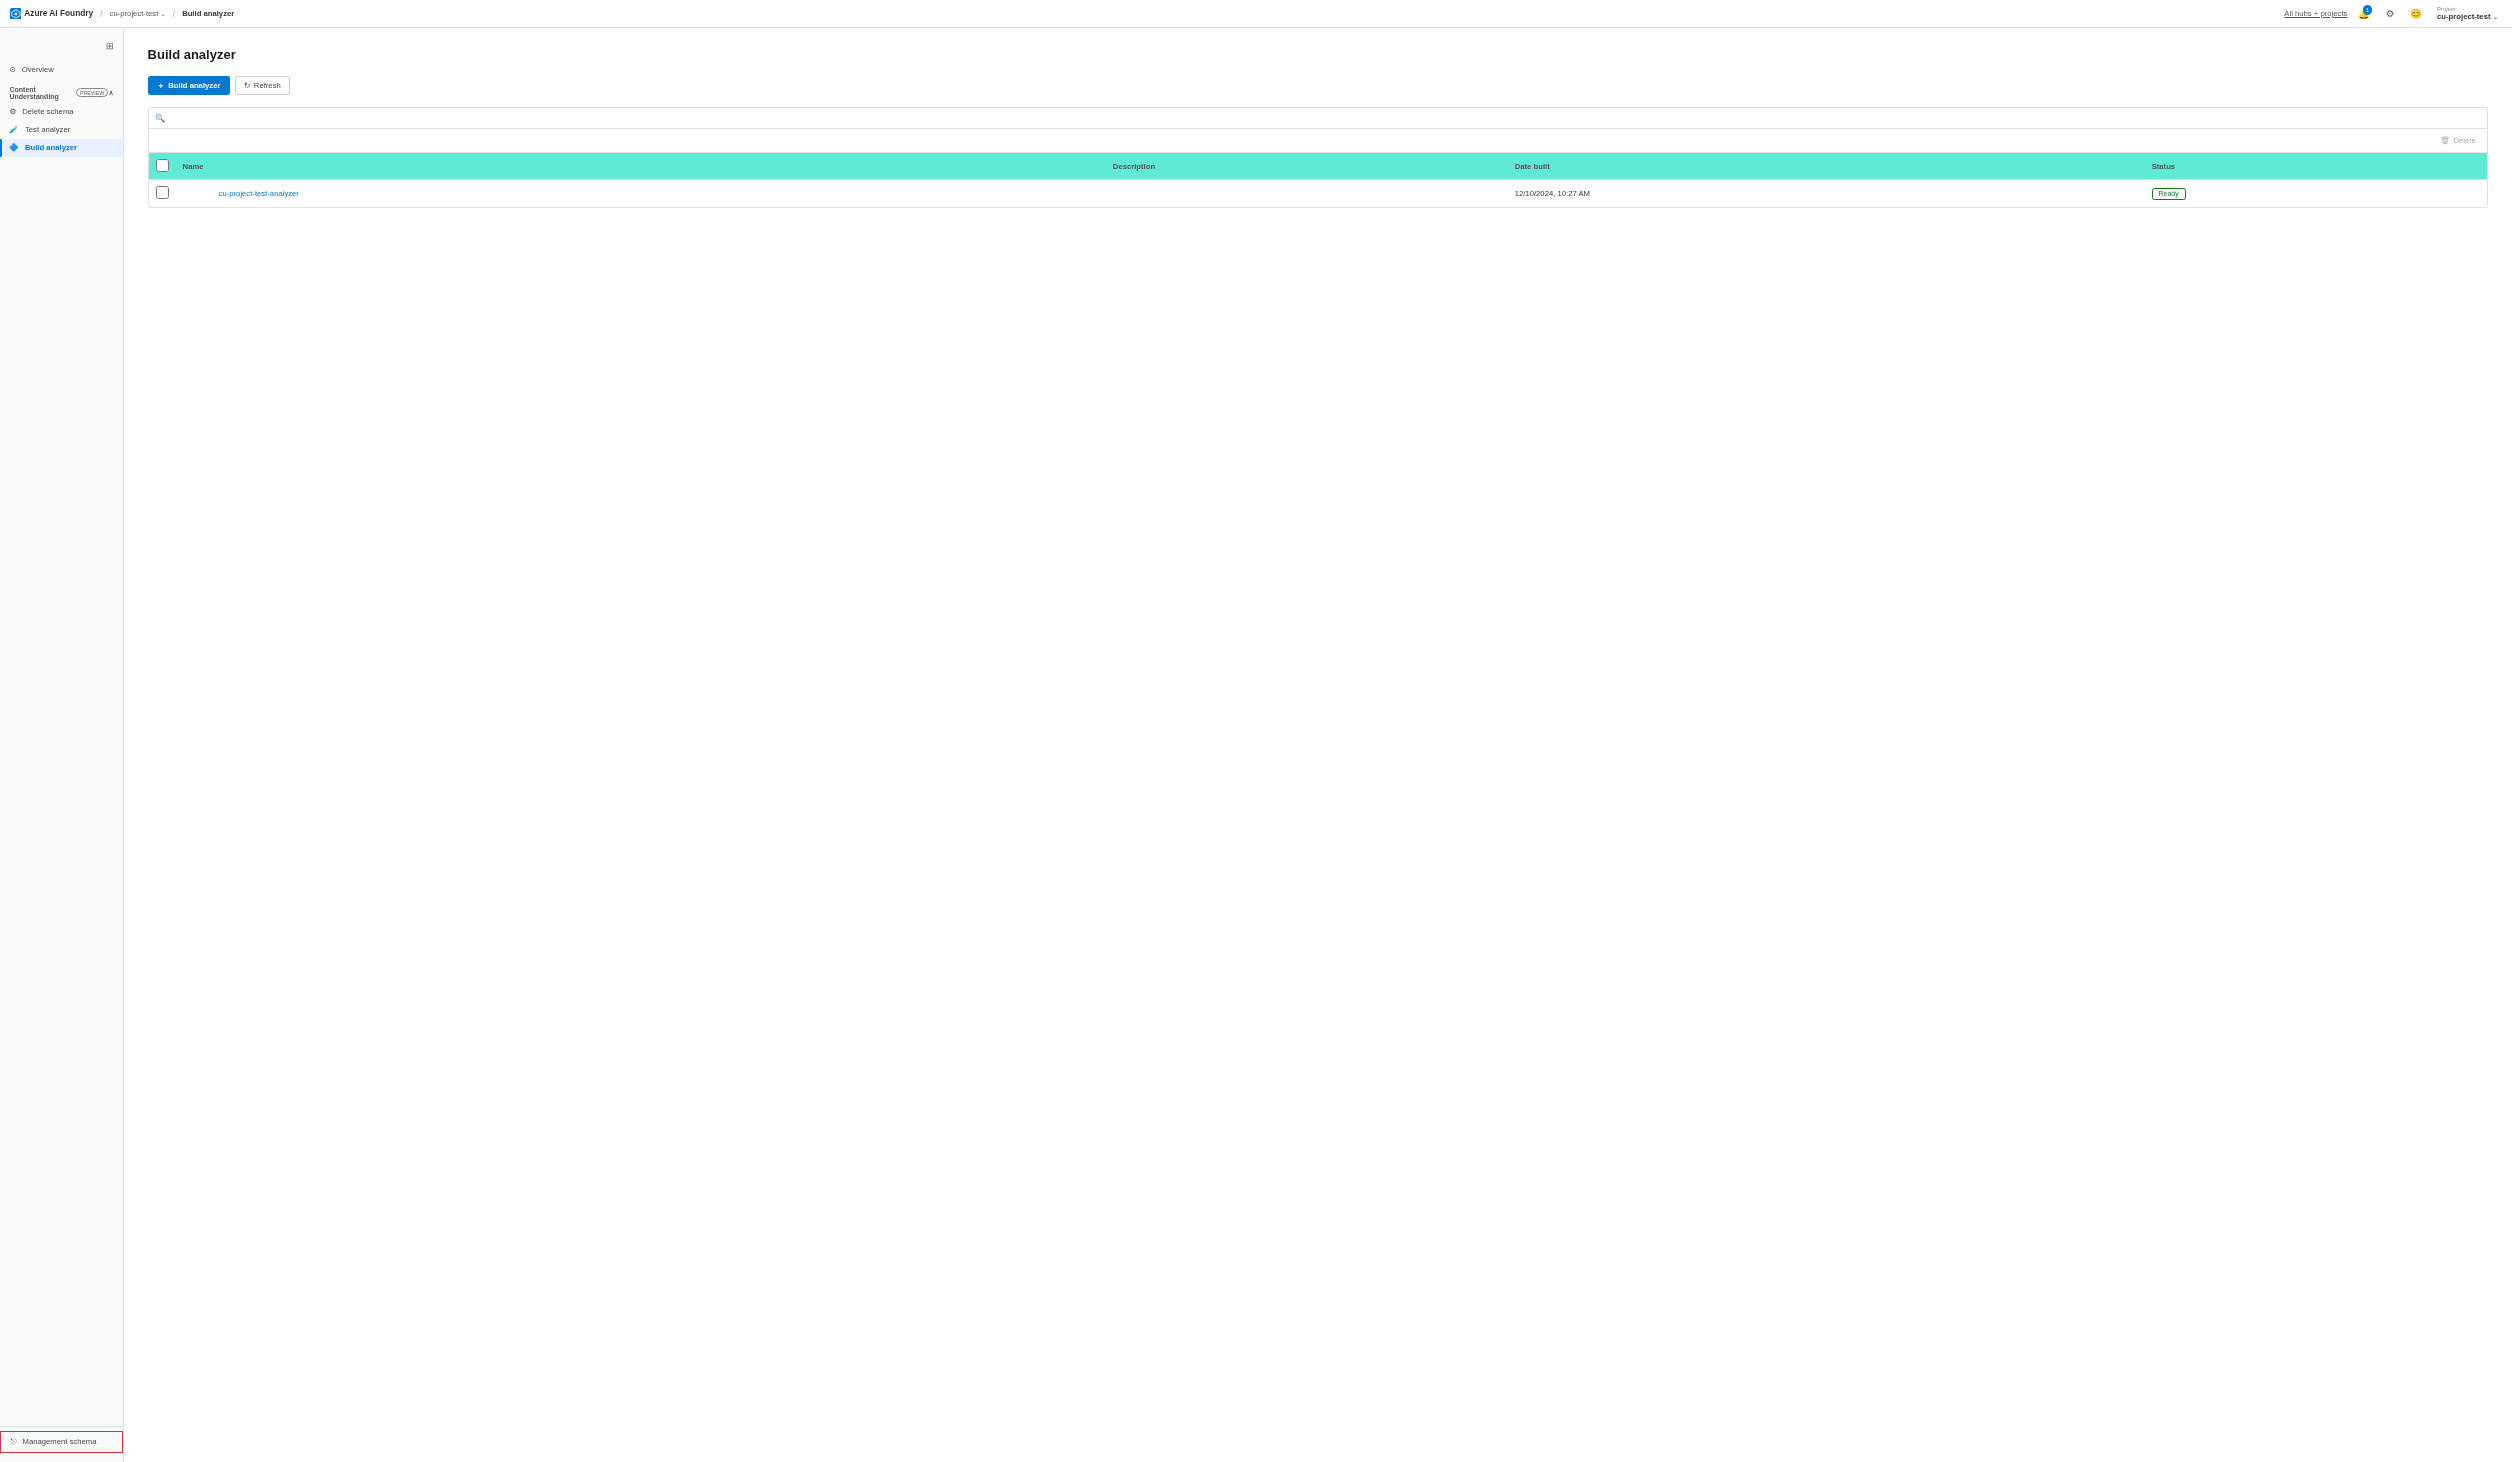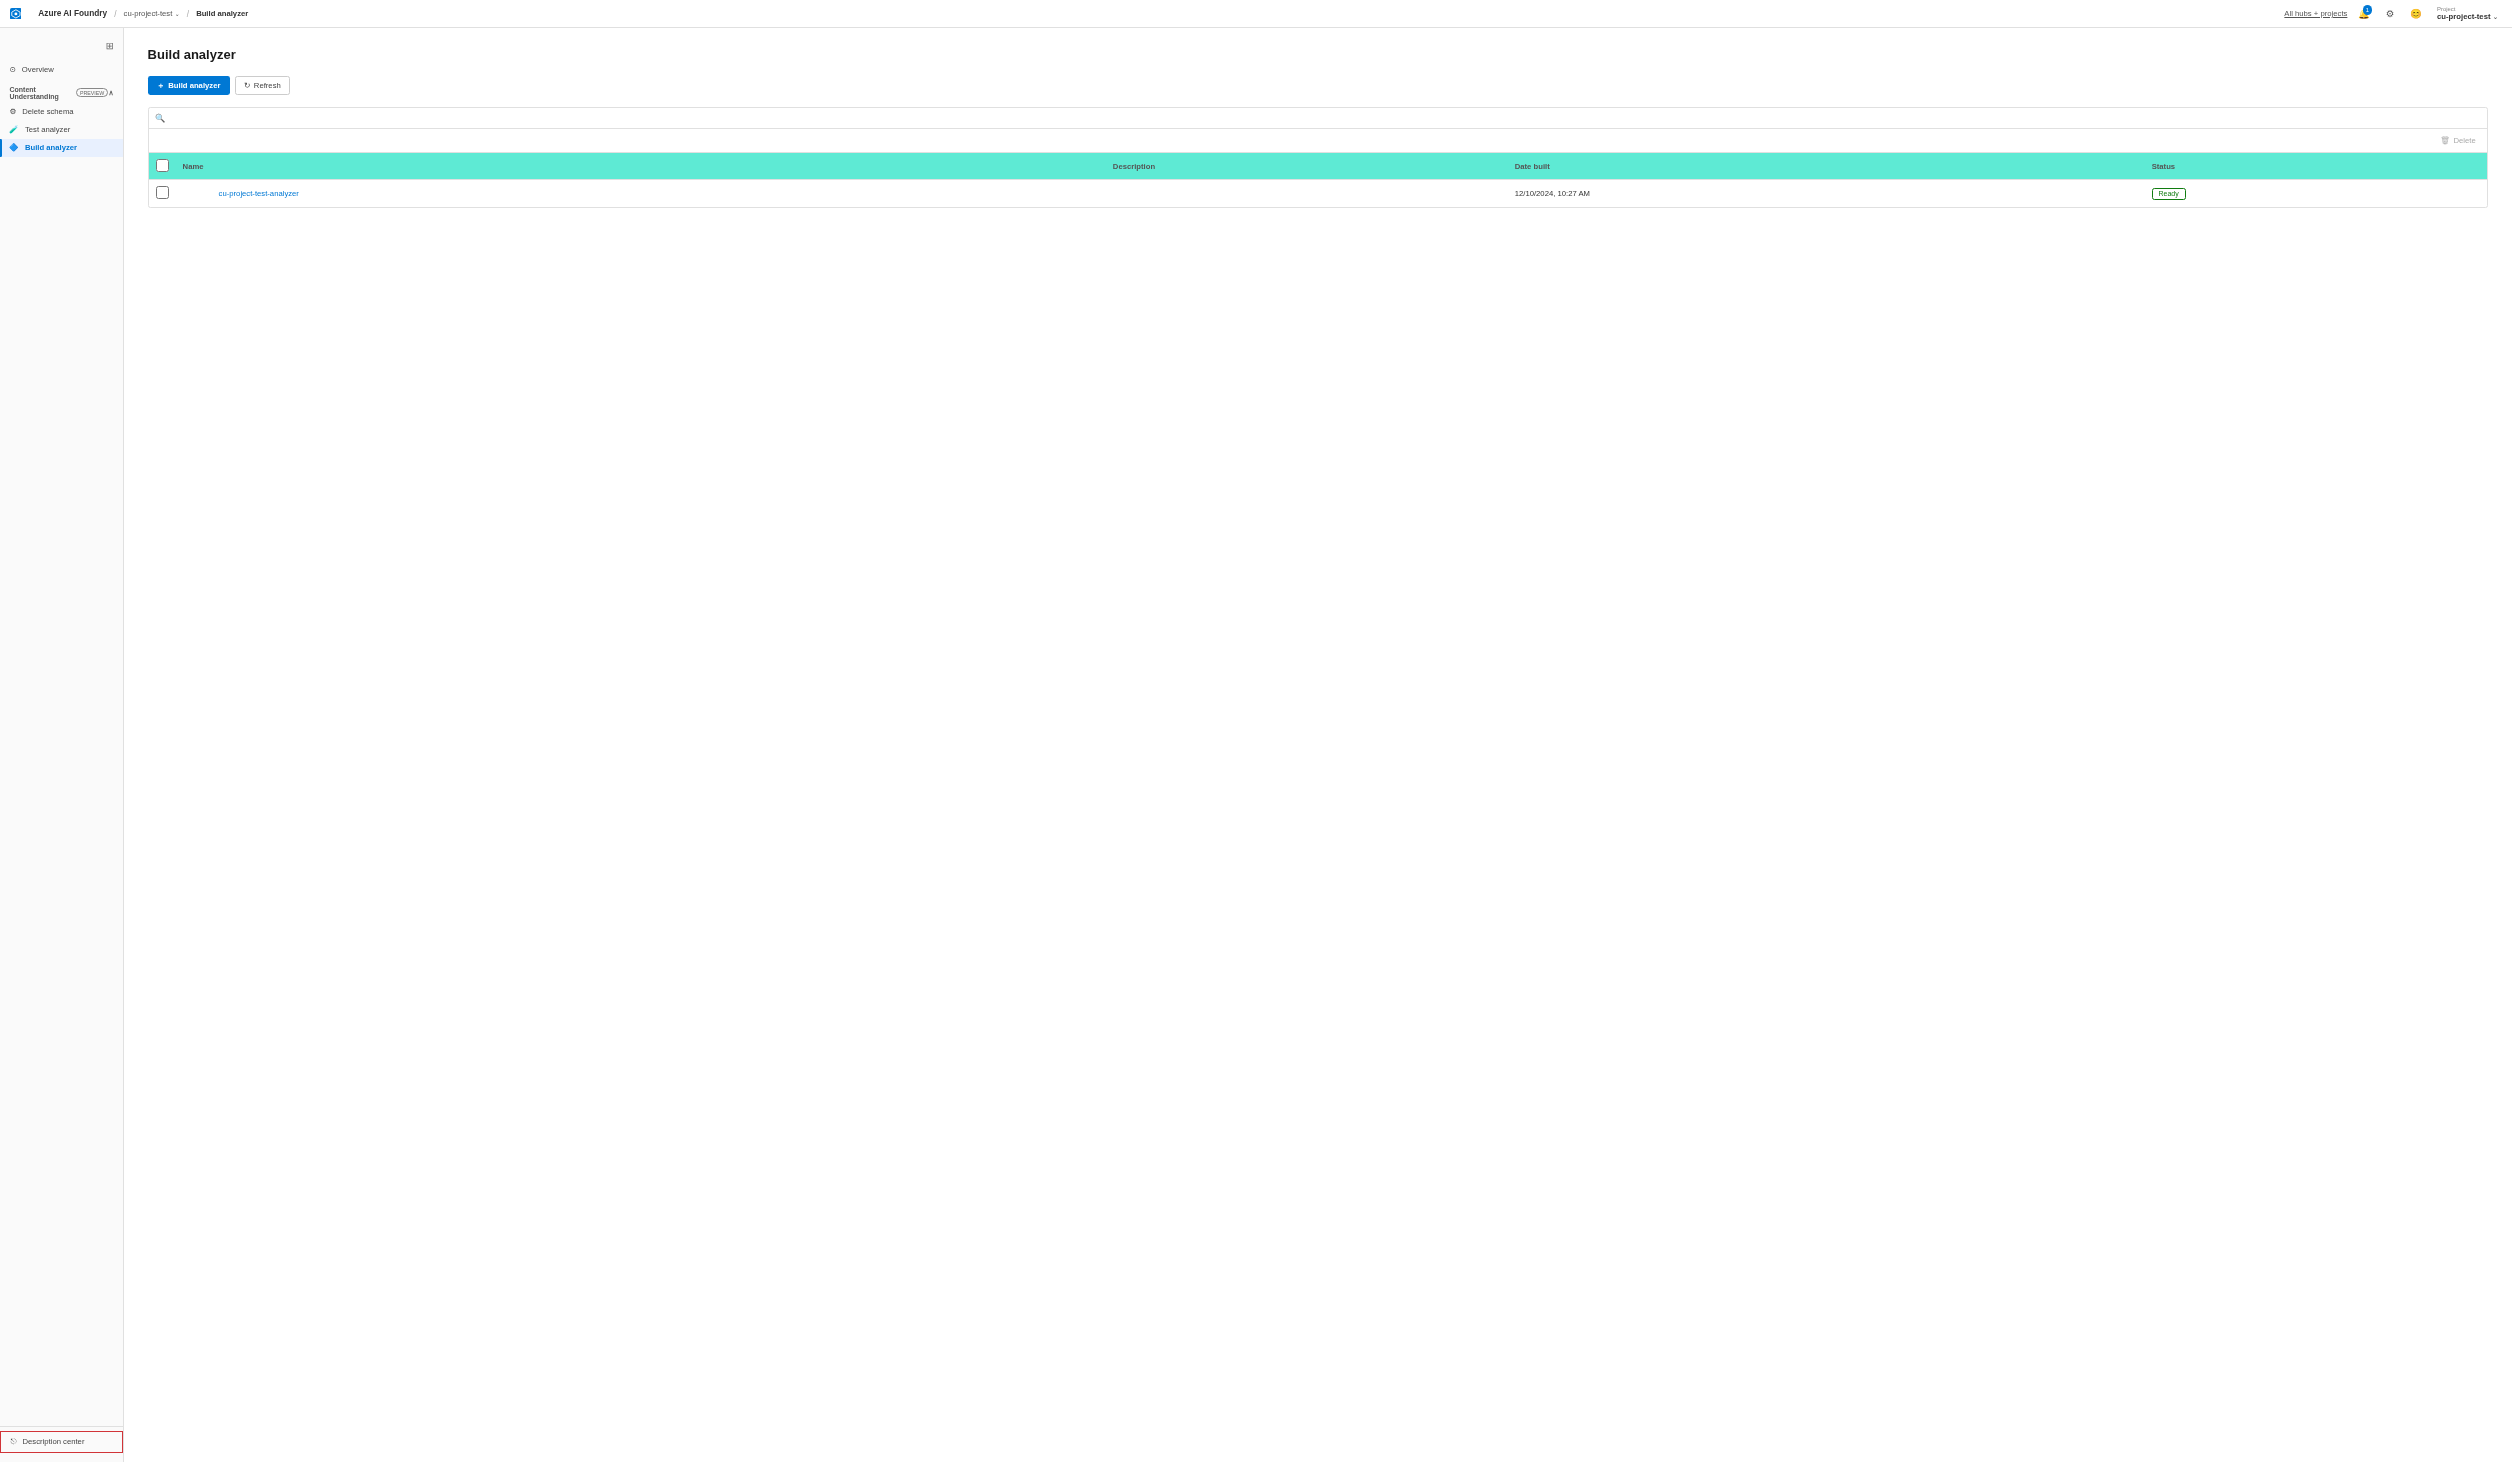--- a/index.html
+++ b/index.html
@@ -13,21 +13,21 @@
       display: flex;
       align-items: center;
       padding: 0 9.5px;
       gap: 4.7px;
       flex-shrink: 0;
       z-index: 10;
     }
     .top-nav-brand {
       display: flex;
       align-items: center;
-      gap: 17px;
+      gap: 3px;
       font-weight: 600;
       font-size: 8.3px;
       color: #333;
       white-space: nowrap;
     }
     .brand-icon {
       width: 11.8px;
       height: 11.8px;
     }
     .top-nav-sep {
@@ -406,21 +406,21 @@
       <span>Test analyzer</span>
     </div>
     <div class="sidebar-item active">
       <span style="color:#0078d4;">🔷</span>
       <span>Build analyzer</span>
     </div>
 
     <div class="sidebar-bottom">
       <div class="sidebar-bottom-item highlighted">
         <span>⎋</span>
-        <span>Description center</span>
+        <span>Management schema</span>
       </div>
     </div>
   </div>
 
   <div class="content">
     <h1 class="page-title">Build analyzer</h1>
 
     <div class="toolbar">
       <button class="btn-primary">
         <span>＋</span>

